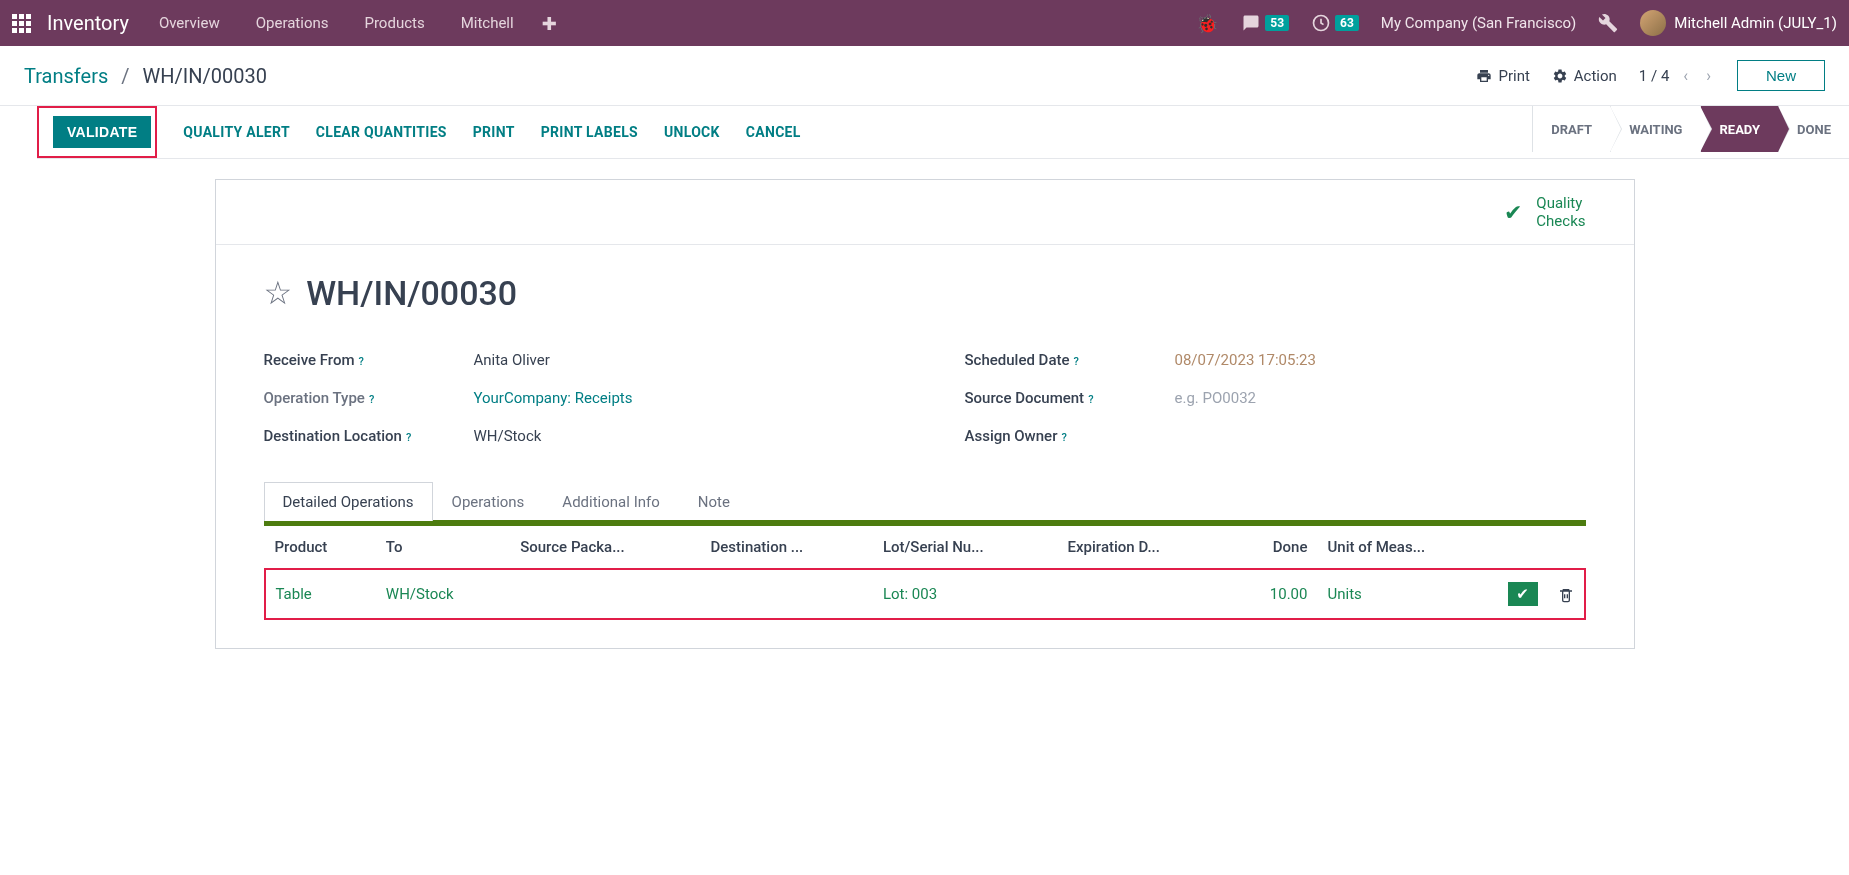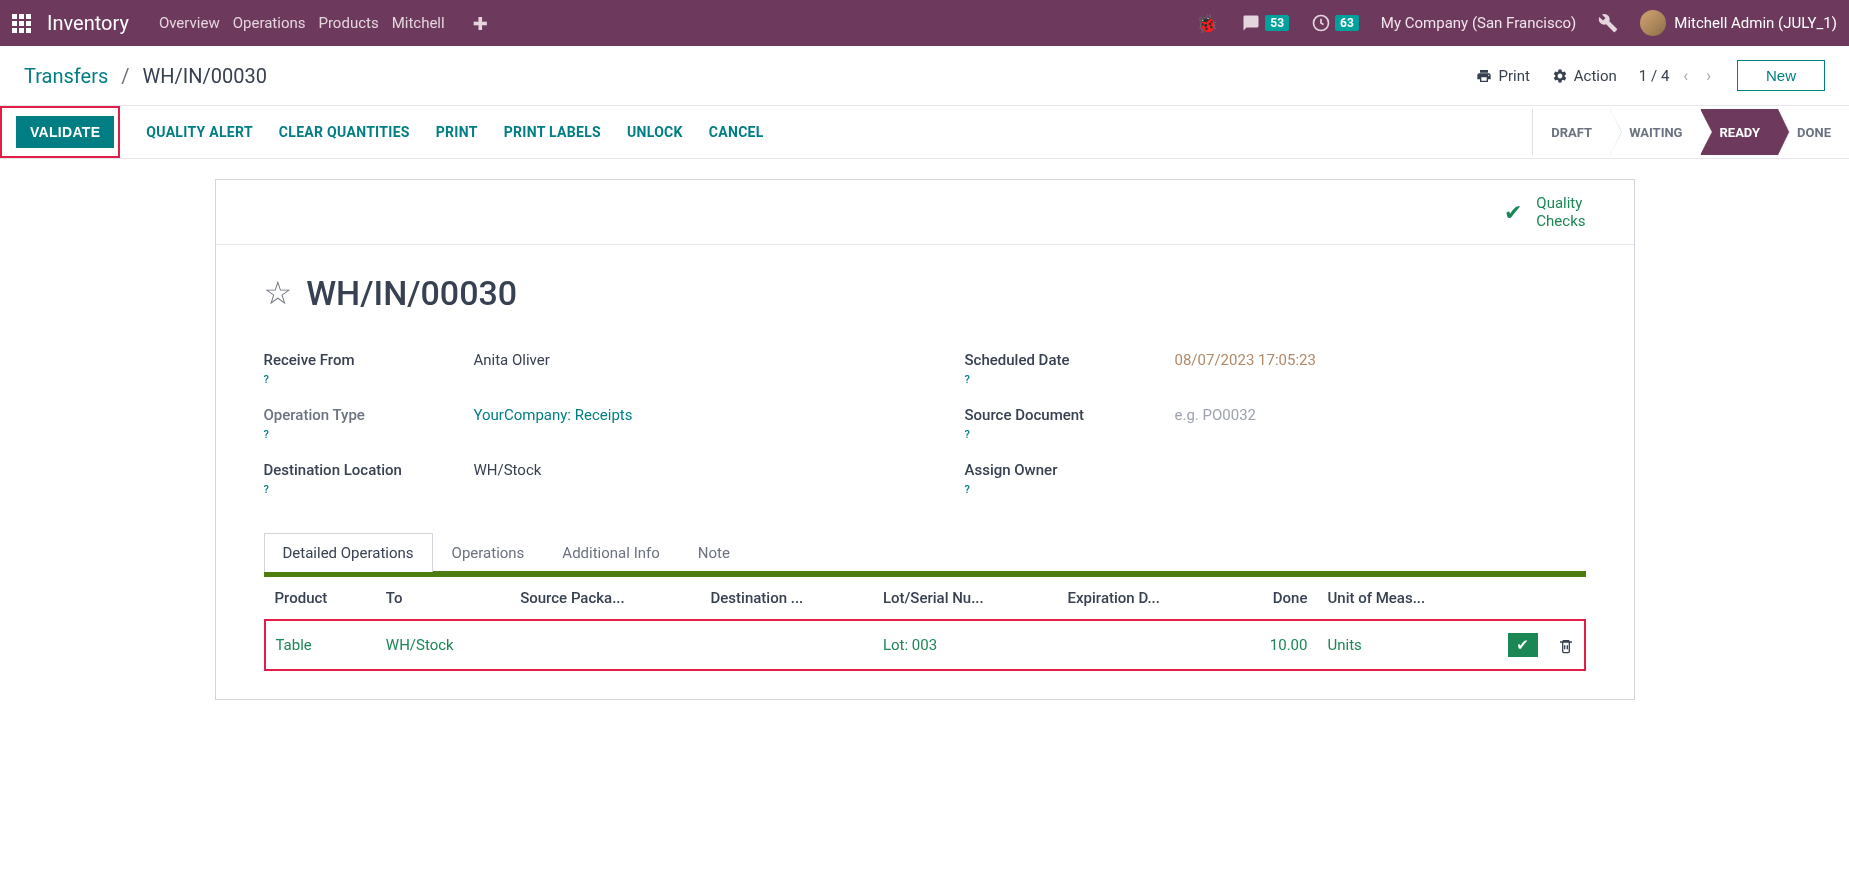--- a/index.html
+++ b/index.html
@@ -3,21 +3,21 @@
 <meta charset="utf-8">
 <style>
 * { margin: 0; padding: 0; box-sizing: border-box; }
 body { font-family: -apple-system, BlinkMacSystemFont, "Segoe UI", Roboto, sans-serif; font-size: 14px; color: #374151; background: #fff; }
 
 
 .navbar { background: #6d3a5d; color: #fff; display: flex; align-items: center; height: 46px; padding: 0 12px; }
 .navbar .apps-icon { display: grid; grid-template-columns: repeat(3, 5px); grid-template-rows: repeat(3, 5px); gap: 2px; cursor: pointer; }
 .navbar .apps-icon span { background: #fff; width: 5px; height: 5px; }
 .navbar .brand { font-size: 20px; font-weight: 400; margin-left: 16px; margin-right: 30px; }
-.navbar .nav-links { display: flex; gap: 13px; }
+.navbar .nav-links { display: flex; gap: 36px; }
 .navbar .nav-link { color: #e5d5dd; font-size: 15px; cursor: pointer; }
 .navbar .plus-btn { margin-left: 28px; font-size: 18px; cursor: pointer; color: #e5d5dd; }
 .navbar .spacer { flex: 1; }
 .navbar .right-items { display: flex; align-items: center; gap: 22px; }
 .navbar .icon-badge { display: flex; align-items: center; gap: 4px; cursor: pointer; }
 .navbar .badge { background: #00a09d; color: #fff; font-size: 12px; font-weight: bold; padding: 1px 5px; border-radius: 2px; }
 .navbar .company { font-size: 15px; color: #f0e5eb; cursor: pointer; }
 .navbar .user { display: flex; align-items: center; gap: 8px; cursor: pointer; font-size: 15px; }
 .navbar .avatar { width: 26px; height: 26px; border-radius: 50%; background: linear-gradient(135deg, #d4a574, #8b6f47); }
 
@@ -27,21 +27,21 @@
 .breadcrumb a { color: #017e84; text-decoration: none; cursor: pointer; }
 .breadcrumb .sep { color: #6b7280; margin: 0 8px; }
 .breadcrumb .current { color: #374151; }
 .cp-right { display: flex; align-items: center; gap: 22px; }
 .cp-btn { display: flex; align-items: center; gap: 6px; color: #374151; cursor: pointer; font-size: 15px; }
 .pager { display: flex; align-items: center; gap: 10px; color: #374151; font-size: 15px; }
 .pager .arrow { color: #9ca3af; cursor: pointer; font-size: 16px; padding: 4px; }
 .new-btn { border: 1px solid #017e84; color: #017e84; background: #fff; padding: 6px 28px; font-size: 15px; cursor: pointer; }
 
 
-.status-bar { display: flex; align-items: center; border-bottom: 1px solid #e5e7eb; background: #fff; position: relative; }
+.status-bar { display: flex; align-items: flex-start; border-bottom: 1px solid #e5e7eb; background: #fff; position: relative; margin-left: 37px; }
 .status-left { display: flex; align-items: center; gap: 26px; padding: 0 18px 0 0; }
 .highlight-box { border: 2px solid #e11d48; padding: 8px 4px 8px 14px; display: inline-block; }
 .validate-btn { background: #017e84; color: #fff; border: none; padding: 8px 14px; font-weight: bold; font-size: 14px; cursor: pointer; letter-spacing: 0.3px; }
 .status-action { color: #017e84; font-weight: bold; font-size: 14px; cursor: pointer; letter-spacing: 0.3px; }
 .status-right { margin-left: auto; display: flex; align-items: stretch; height: 46px; }
 .status-arrow { display: flex; align-items: center; padding: 0 18px; font-weight: bold; font-size: 13px; color: #6b7280; position: relative; border-left: 1px solid #dee2e6; }
 .status-arrow.active { background: #6d3a5d; color: #fff; }
 .status-arrow::after { content: ''; position: absolute; right: -11px; top: 0; bottom: 0; width: 0; height: 0; border-top: 23px solid transparent; border-bottom: 23px solid transparent; border-left: 11px solid #fff; z-index: 2; }
 .status-arrow.active::after { border-left-color: #6d3a5d; }
 .status-arrow::before { content: ''; position: absolute; right: -12px; top: 0; bottom: 0; width: 0; height: 0; border-top: 23px solid transparent; border-bottom: 23px solid transparent; border-left: 12px solid #dee2e6; z-index: 1; }
@@ -54,21 +54,21 @@
 .quality-checks .check-icon { font-size: 22px; color: #1a8754; }
 
 .sheet-body { padding: 28px 48px; }
 .title-row { display: flex; align-items: center; gap: 14px; margin-bottom: 28px; }
 .star-icon { font-size: 32px; color: #6b7280; cursor: pointer; }
 .doc-title { font-size: 34px; font-weight: 500; color: #374151; }
 
 .form-grid { display: grid; grid-template-columns: 1fr 1fr; gap: 0 80px; }
 .form-col { display: flex; flex-direction: column; }
 .form-row { display: flex; align-items: baseline; padding: 10px 0; }
-.form-label { width: 210px; font-weight: 500; color: #374151; font-size: 15px; display: flex; align-items: baseline; gap: 4px; flex-direction: column; }
+.form-label { width: 210px; font-weight: 500; color: #374151; font-size: 15px; display: flex; align-items: baseline; gap: 4px; }
 .form-label.light { color: #6b7280; }
 .help-q { color: #017e84; font-size: 11px; vertical-align: super; cursor: pointer; }
 .form-value { font-size: 15px; color: #374151; }
 .form-value.link { color: #017e84; cursor: pointer; }
 .form-value.date { color: #b08968; }
 .form-value.placeholder { color: #9ca3af; }
 
 
 .tabs { display: flex; border-bottom: 6px solid #4d7c0f; margin-top: 26px; }
 .tab { padding: 10px 18px; font-size: 15px; color: #6b7280; cursor: pointer; border: 1px solid transparent; border-bottom: none; position: relative; top: 1px; }

